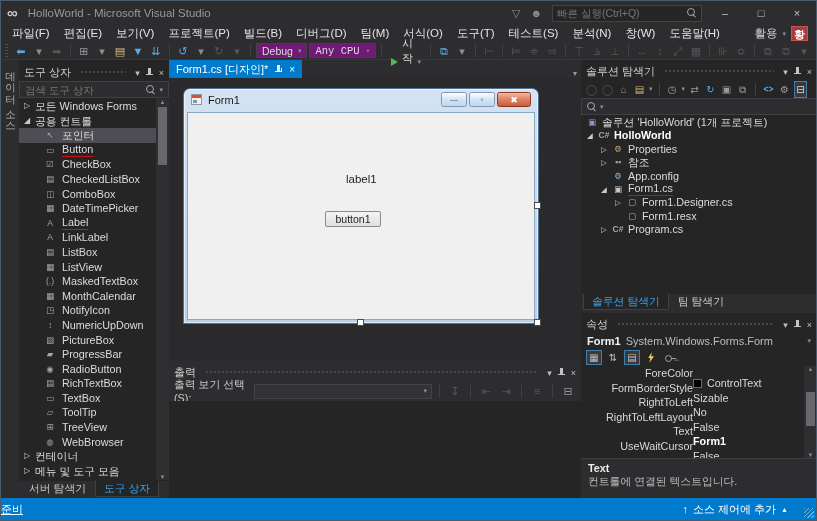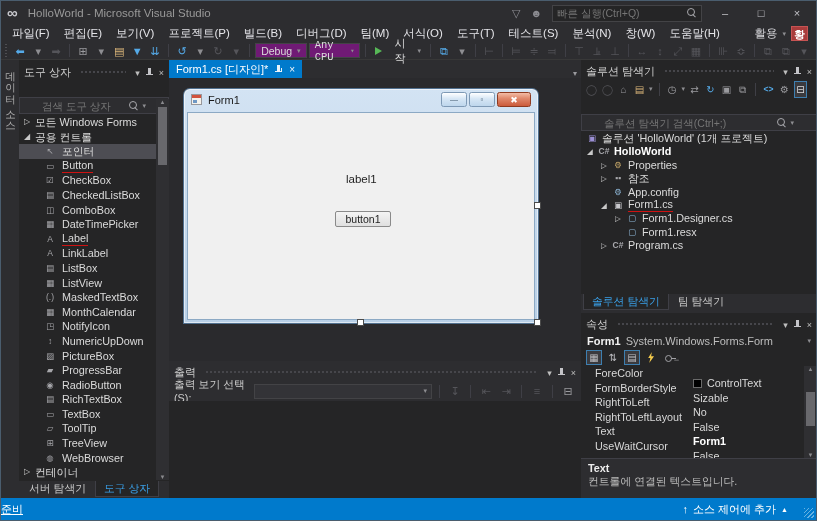--- a/index.html
+++ b/index.html
@@ -32,34 +32,34 @@
   .badge { width:17px; height:15px; background:#A93C3C; border:1px solid #C75454; color:#fff; font-size:10.5px; font-weight:bold; text-align:center; line-height:14px; }
   
   .toolbar { position:absolute; left:0; top:41px; width:100%; height:18px; display:flex; align-items:center; padding:0 4px; gap:2px; border-bottom:1px solid #383838; }
   .grip { width:4px; height:13px; background:repeating-linear-gradient(to bottom,#4E4E52 0 1px,transparent 1px 3px); margin-right:3px; }
   .ticon { width:16px; text-align:center; font-size:11px; line-height:16px; flex:none; }
   .blue { color:#55AAE8; } .yellow { color:#DCB67A; } .gray { color:#9A9A9E; }
   .disabled { color:#55555A; }
   .tsep { width:1px; height:13px; background:#3F3F46; margin:0 3px; flex:none; }
   .combo { background:#701a75; border:1px solid #434346; height:15px; display:flex; align-items:center; padding:0 5px; gap:5px; font-size:10.5px; color:#DCDCDC; }
   .play { width:0; height:0; border-top:4px solid transparent; border-bottom:4px solid transparent; border-left:7px solid #57B857; }
-  .startbtn { display:flex; align-items:center; gap:12px; padding:0 4px; }
+  .startbtn { display:flex; align-items:flex-end; gap:4px; padding:0 4px; }
   
   .main { position:absolute; left:0; top:59px; width:100%; height:438px; }
   
   .strip { position:absolute; left:0; top:0; width:18px; height:100%; background:#2D2D30; }
   .vtab { writing-mode:vertical-rl; font-size:10.5px; color:#ADADAD; margin:4px 0 0 3px; letter-spacing:1px; }
   
   .panel-header { height:17px; display:flex; align-items:center; padding:0 5px; gap:5px; font-size:11px; color:#CFCFCF; }
   .hdr-dots { flex:1; height:5px; margin:0 4px; background-image:radial-gradient(#46464B 0.8px, transparent 0.9px); background-size:4px 4px; }
   .hdr-ic { color:#BEBEBE; font-size:9px; }
   .pin { position:relative; width:9px; height:11px; }
   .pin::before { content:""; position:absolute; left:3px; top:1px; width:3px; height:6px; background:#C4C4C8; }
   .pin::after { content:""; position:absolute; left:1px; top:7px; width:7px; height:1px; background:#C4C4C8; box-shadow:3px 2px 0 -1px #C4C4C8; }
-  .searchrow { height:17px; background:#2D2D30; border:1px solid #3F3F46; display:flex; align-items:center; padding:0 22px; margin:16px 0 1px 0; }
+  .searchrow { height:17px; background:#2D2D30; border:1px solid #3F3F46; display:flex; align-items:center; padding:0 5px; margin:0 0 1px 0; }
   .searchrow input { flex:1; background:transparent; border:none; outline:none; color:#7F7F7F; font-size:10.5px; font-family:inherit; width:60px; }
   
   .toolbox { position:absolute; left:18px; top:0; width:150px; height:438px; background:#252526; padding-top:4px; display:flex; flex-direction:column; }
   .tbx-list { position:relative; flex:1; overflow:hidden; margin-right:13px; }
   .tbx-row { display:flex; align-items:center; height:14.6px; line-height:14.6px; padding-left:24px; font-size:10.8px; color:#DBDBDB; white-space:nowrap; overflow:hidden; }
   .tbx-row.group { padding-left:5px; }
   .tbx-row .exp { width:11px; font-size:8px; color:#C9C9C9; flex:none; }
   .tbx-row .glyph { width:14px; margin-right:5px; font-size:8.5px; color:#A6A6AA; text-align:center; flex:none; }
   .tbx-row.selected { background:#4D4D53; }
   .red-u { border-bottom:2px solid #CE1212; padding-bottom:0px; }
@@ -83,21 +83,21 @@
   .aw-icon { width:11px; height:11px; background:#F5F2EC; border:1px solid #98989C; position:relative; flex:none; }
   .aw-icon::before { content:""; position:absolute; left:0; right:0; top:0; height:3px; background:#D2543E; }
   .aw-icon::after { content:""; position:absolute; left:1px; top:5px; width:4px; height:3px; background:#6F98C4; }
   .aw-name { font-size:11px; color:#1A1A1A; }
   .aw-btns { margin-left:auto; display:flex; gap:2px; }
   .aw-btn { width:26px; height:15px; border:1px solid #7E99B5; border-radius:2.5px; background:linear-gradient(#FFFFFF,#D6E6F5 45%,#BED6EC);
             display:flex; align-items:center; justify-content:center; font-size:8px; color:#3A5268; }
   .aw-btn.close { width:34px; background:linear-gradient(#F3BCA6,#E08A6E 40%,#CB5B3B); border-color:#8E3A20; color:#FFF; font-size:9px; }
   .aw-body { position:absolute; left:3px; right:3px; top:23px; bottom:3px; background:#F0F0F0; border:1px solid #8CA9C4; }
   .lbl1 { position:absolute; left:158px; top:60px; font-size:11.5px; color:#1E1E1E; }
-  .btn1 { position:absolute; left:147px; top:98px; width:56px; height:16px; background:linear-gradient(#F4F4F4,#DFDFDF);
+  .btn1 { position:absolute; left:137px; top:98px; width:56px; height:16px; background:linear-gradient(#F4F4F4,#DFDFDF);
           border:1px solid #8A8A8A; border-radius:2px; font-size:10.5px; color:#1E1E1E; display:flex; align-items:center; justify-content:center; }
   .hdl { position:absolute; width:7px; height:7px; background:#FFFFFF; border:1px solid #4A4A4A; }
   
   .output { position:absolute; left:0; top:301px; width:412px; height:137px; background:#2D2D30; padding-top:3px; display:flex; flex-direction:column; }
   .out-toolbar { height:20px; display:flex; align-items:center; padding:0 5px; gap:4px; font-size:10.8px; color:#CCCCCC; }
   .out-combo { width:205px; height:15px; background:#333337; border:1px solid #434346; display:flex; align-items:center; justify-content:flex-end; padding:0 4px; }
   .out-body { flex:1; background:#252526; }
   
   .right { position:absolute; left:580px; top:0; width:236px; height:438px; background:#252526; }
   .sol { position:absolute; left:0; top:0; width:100%; height:251px; padding-top:3px; display:flex; flex-direction:column; background:#252526; }
@@ -115,21 +115,21 @@
   .obj-row { height:16px; display:flex; align-items:center; padding:0 6px; gap:5px; font-size:11px; }
   .obj-name { font-weight:bold; color:#F2F2F2; }
   .obj-type { color:#BDBDBD; }
   .props-toolbar { height:17px; display:flex; align-items:center; padding:0 5px; gap:3px; }
   .pt-ic { width:16px; height:15px; display:flex; align-items:center; justify-content:center; font-size:10px; color:#C0C0C4; }
   .bolt { width:8px; height:11px; background:#F2C94C; clip-path:polygon(60% 0,15% 55%,42% 55%,28% 100%,88% 38%,52% 38%); }
   .key { position:relative; width:12px; height:12px; }
   .key::before { content:""; position:absolute; left:1px; top:3px; width:5px; height:5px; border:1.4px solid #A2A2A6; border-radius:50%; }
   .key::after { content:""; position:absolute; left:7px; top:6px; width:5px; height:1.4px; background:#A2A2A6; box-shadow:3px 1.6px 0 -0.2px #A2A2A6; }
   .pgrid { position:relative; flex:1; overflow:hidden; }
-  .prow { display:flex; align-items:center; height:14.55px; line-height:14.55px; font-size:10.8px; }
+  .prow { display:flex; align-items:center; height:14.55px; line-height:14.55px; font-size:10.8px;text-align:right; }
   .pname { width:112px; padding-left:14px; color:#D8D8D8; white-space:nowrap; overflow:hidden; }
   .pval { flex:1; color:#D8D8D8; display:flex; align-items:center; gap:5px; white-space:nowrap; overflow:hidden;margin-top:20px; }
   .swatch { width:9px; height:9px; background:#000; border:1px solid #6A6A6A; flex:none; }
   .pbold { font-weight:bold; color:#FFFFFF; }
   .pdesc { height:40px; border-top:1px solid #3F3F46; background:#2D2D30; padding:3px 7px; font-size:10.8px; color:#BDBDBD; }
   .pdesc .dt { font-weight:bold; color:#EDEDED; margin-bottom:1px; }
   
   .statusbar { position:absolute; left:0; top:497px; width:100%; height:22px; background:#007ACC; display:flex; align-items:center; color:#FFFFFF; font-size:11px; }
   .sb-left { margin-left:0;text-decoration:underline; }
   .sb-right { margin-left:auto; display:flex; align-items:center; gap:5px; margin-right:28px; }
@@ -450,21 +450,20 @@
           <span class="sicon gray">⇄</span>
           <span class="sicon blue">↻</span>
           <span class="sicon gray">▣</span>
           <span class="sicon gray">⧉</span>
           <span class="tsep"></span>
           <span class="sicon blue" style="font-size:8.5px; font-weight:bold;">&lt;&gt;</span>
           <span class="sicon gray">⚙</span>
           <span class="sicon boxed">⊟</span>
         </div>
         <div class="searchrow">
-          <input placeholder="솔루션 탐색기 검색(Ctrl+;)" style="">
           <span class="mag"></span>
           <span class="caret" style="margin-left:3px;">▾</span>
         </div>
         <div class="tree">
           <div class="trow" style="padding-left:4px;">
               <span class="ic" style="color:#9B8FD4;">▣</span>
               <span>솔루션 'HolloWorld' (1개 프로젝트)</span>
             </div>
           <div class="trow" style="padding-left:6px;">
               <span class="exp">◢</span>

